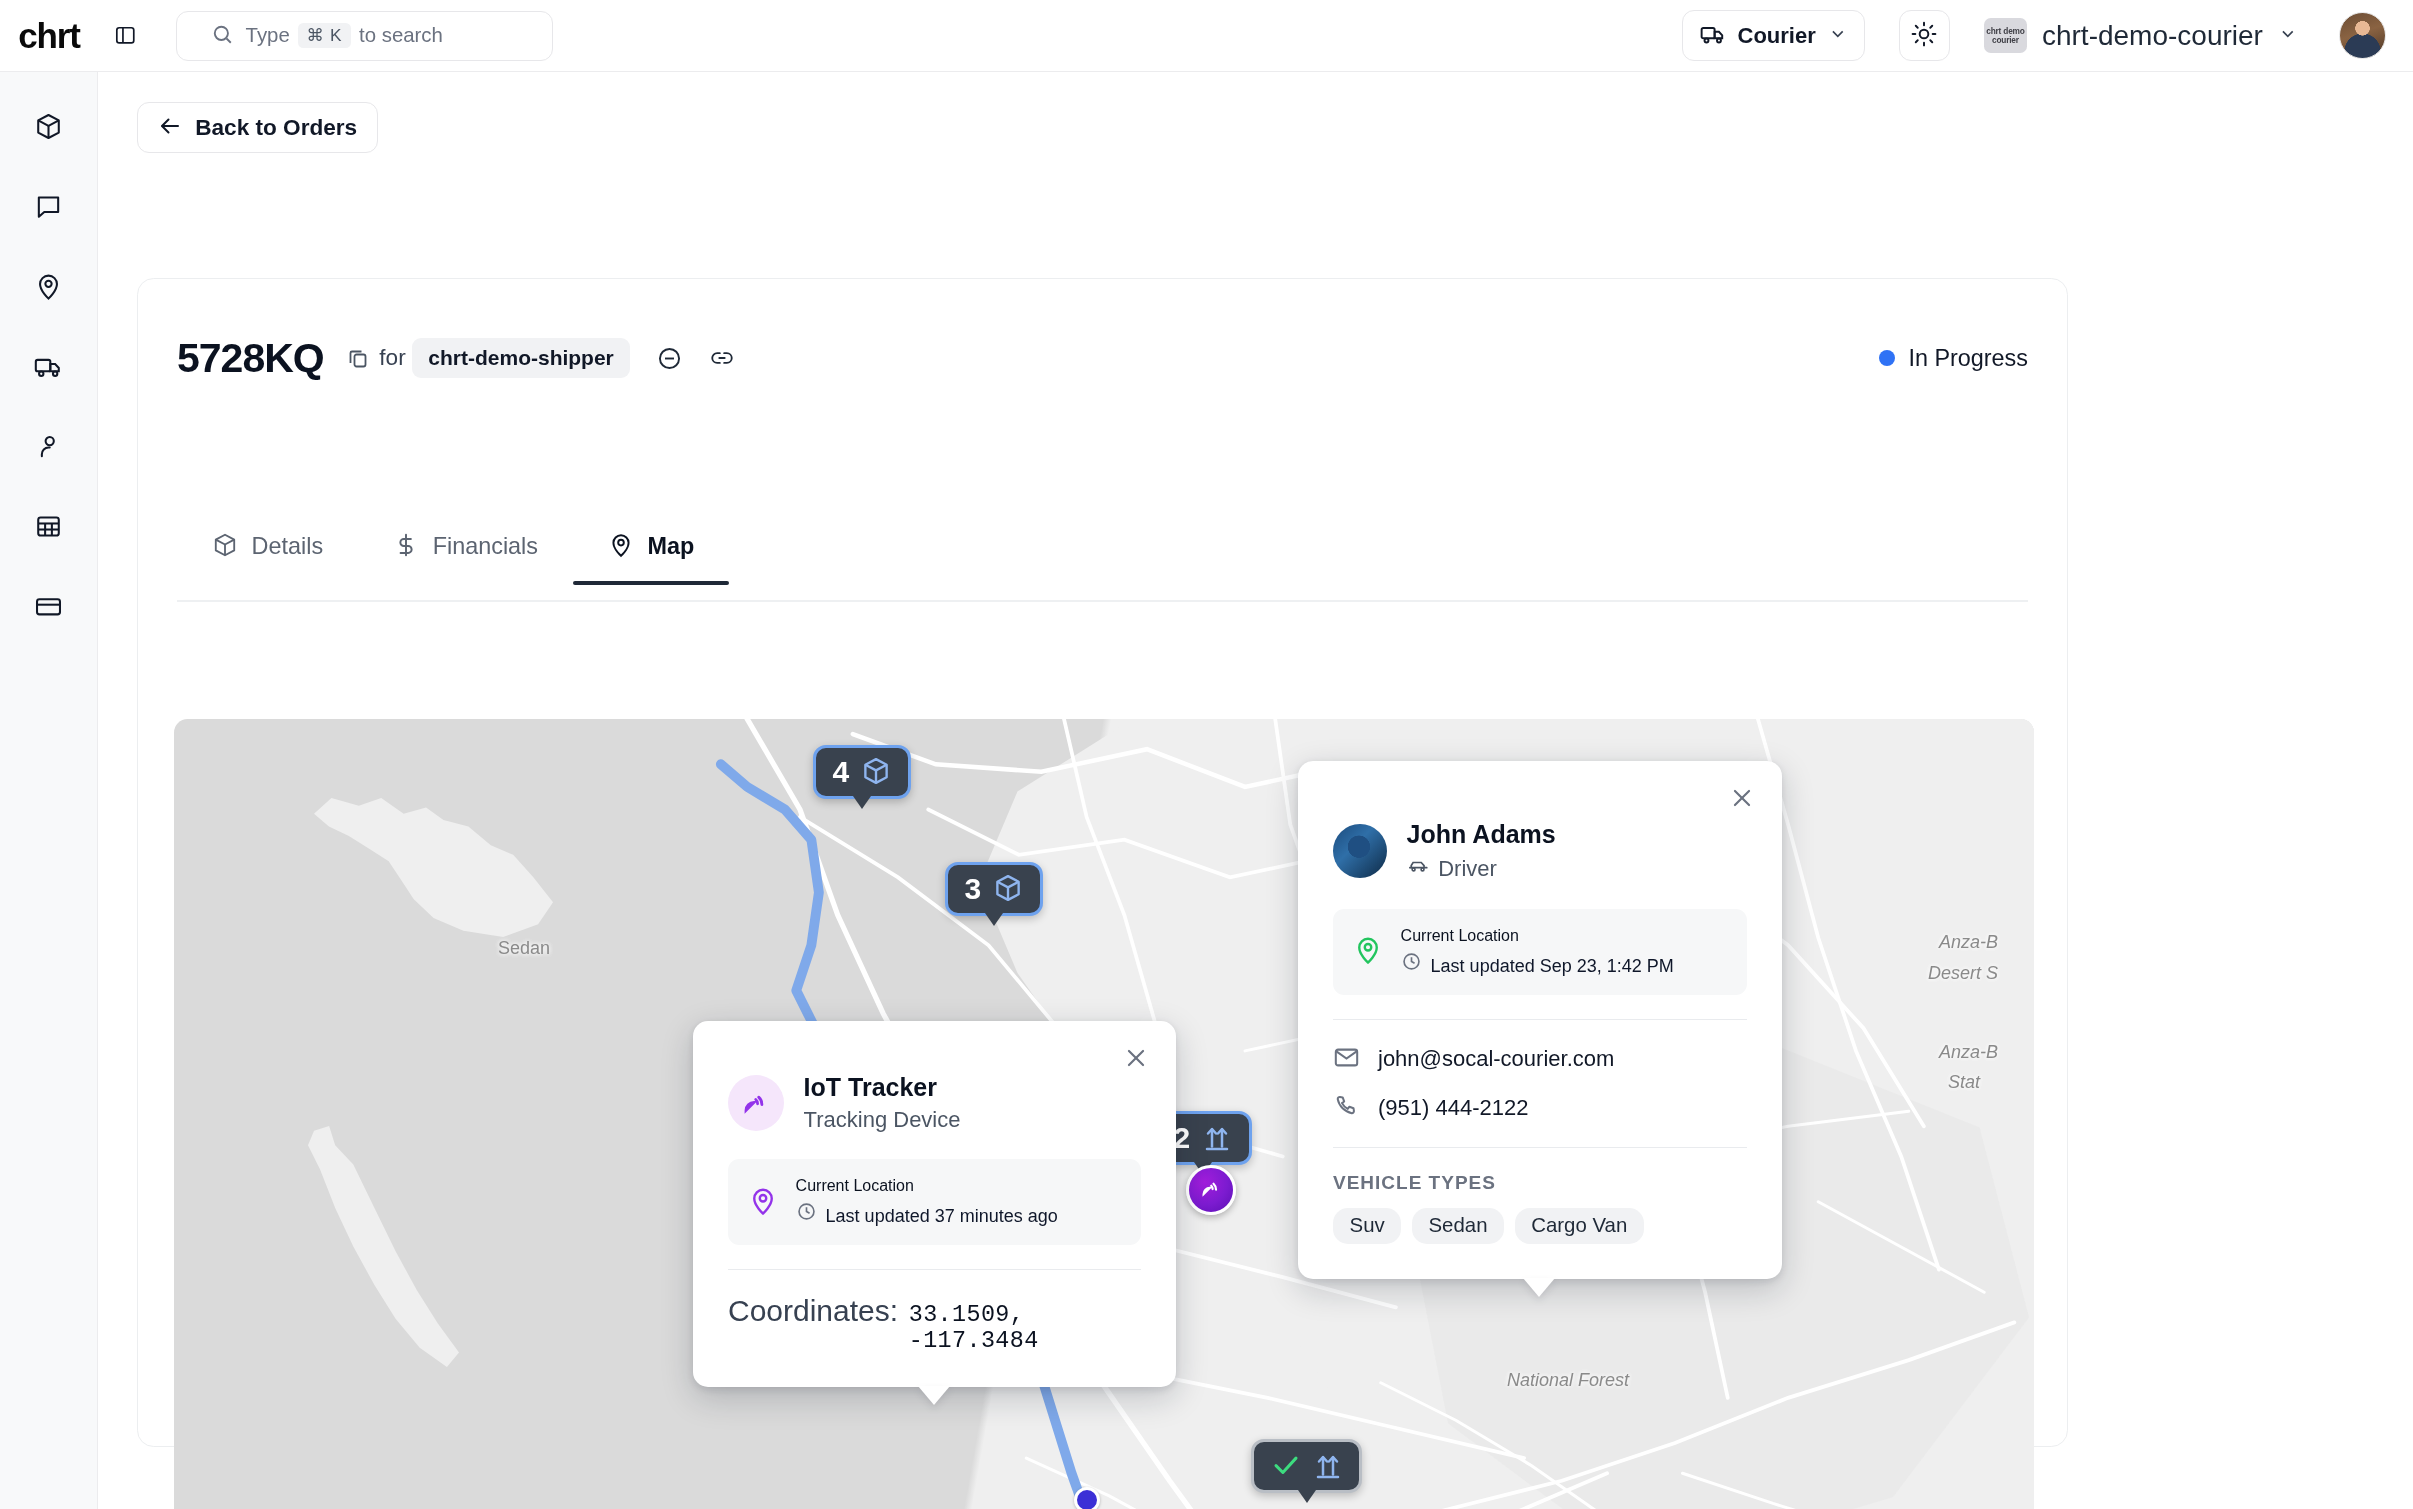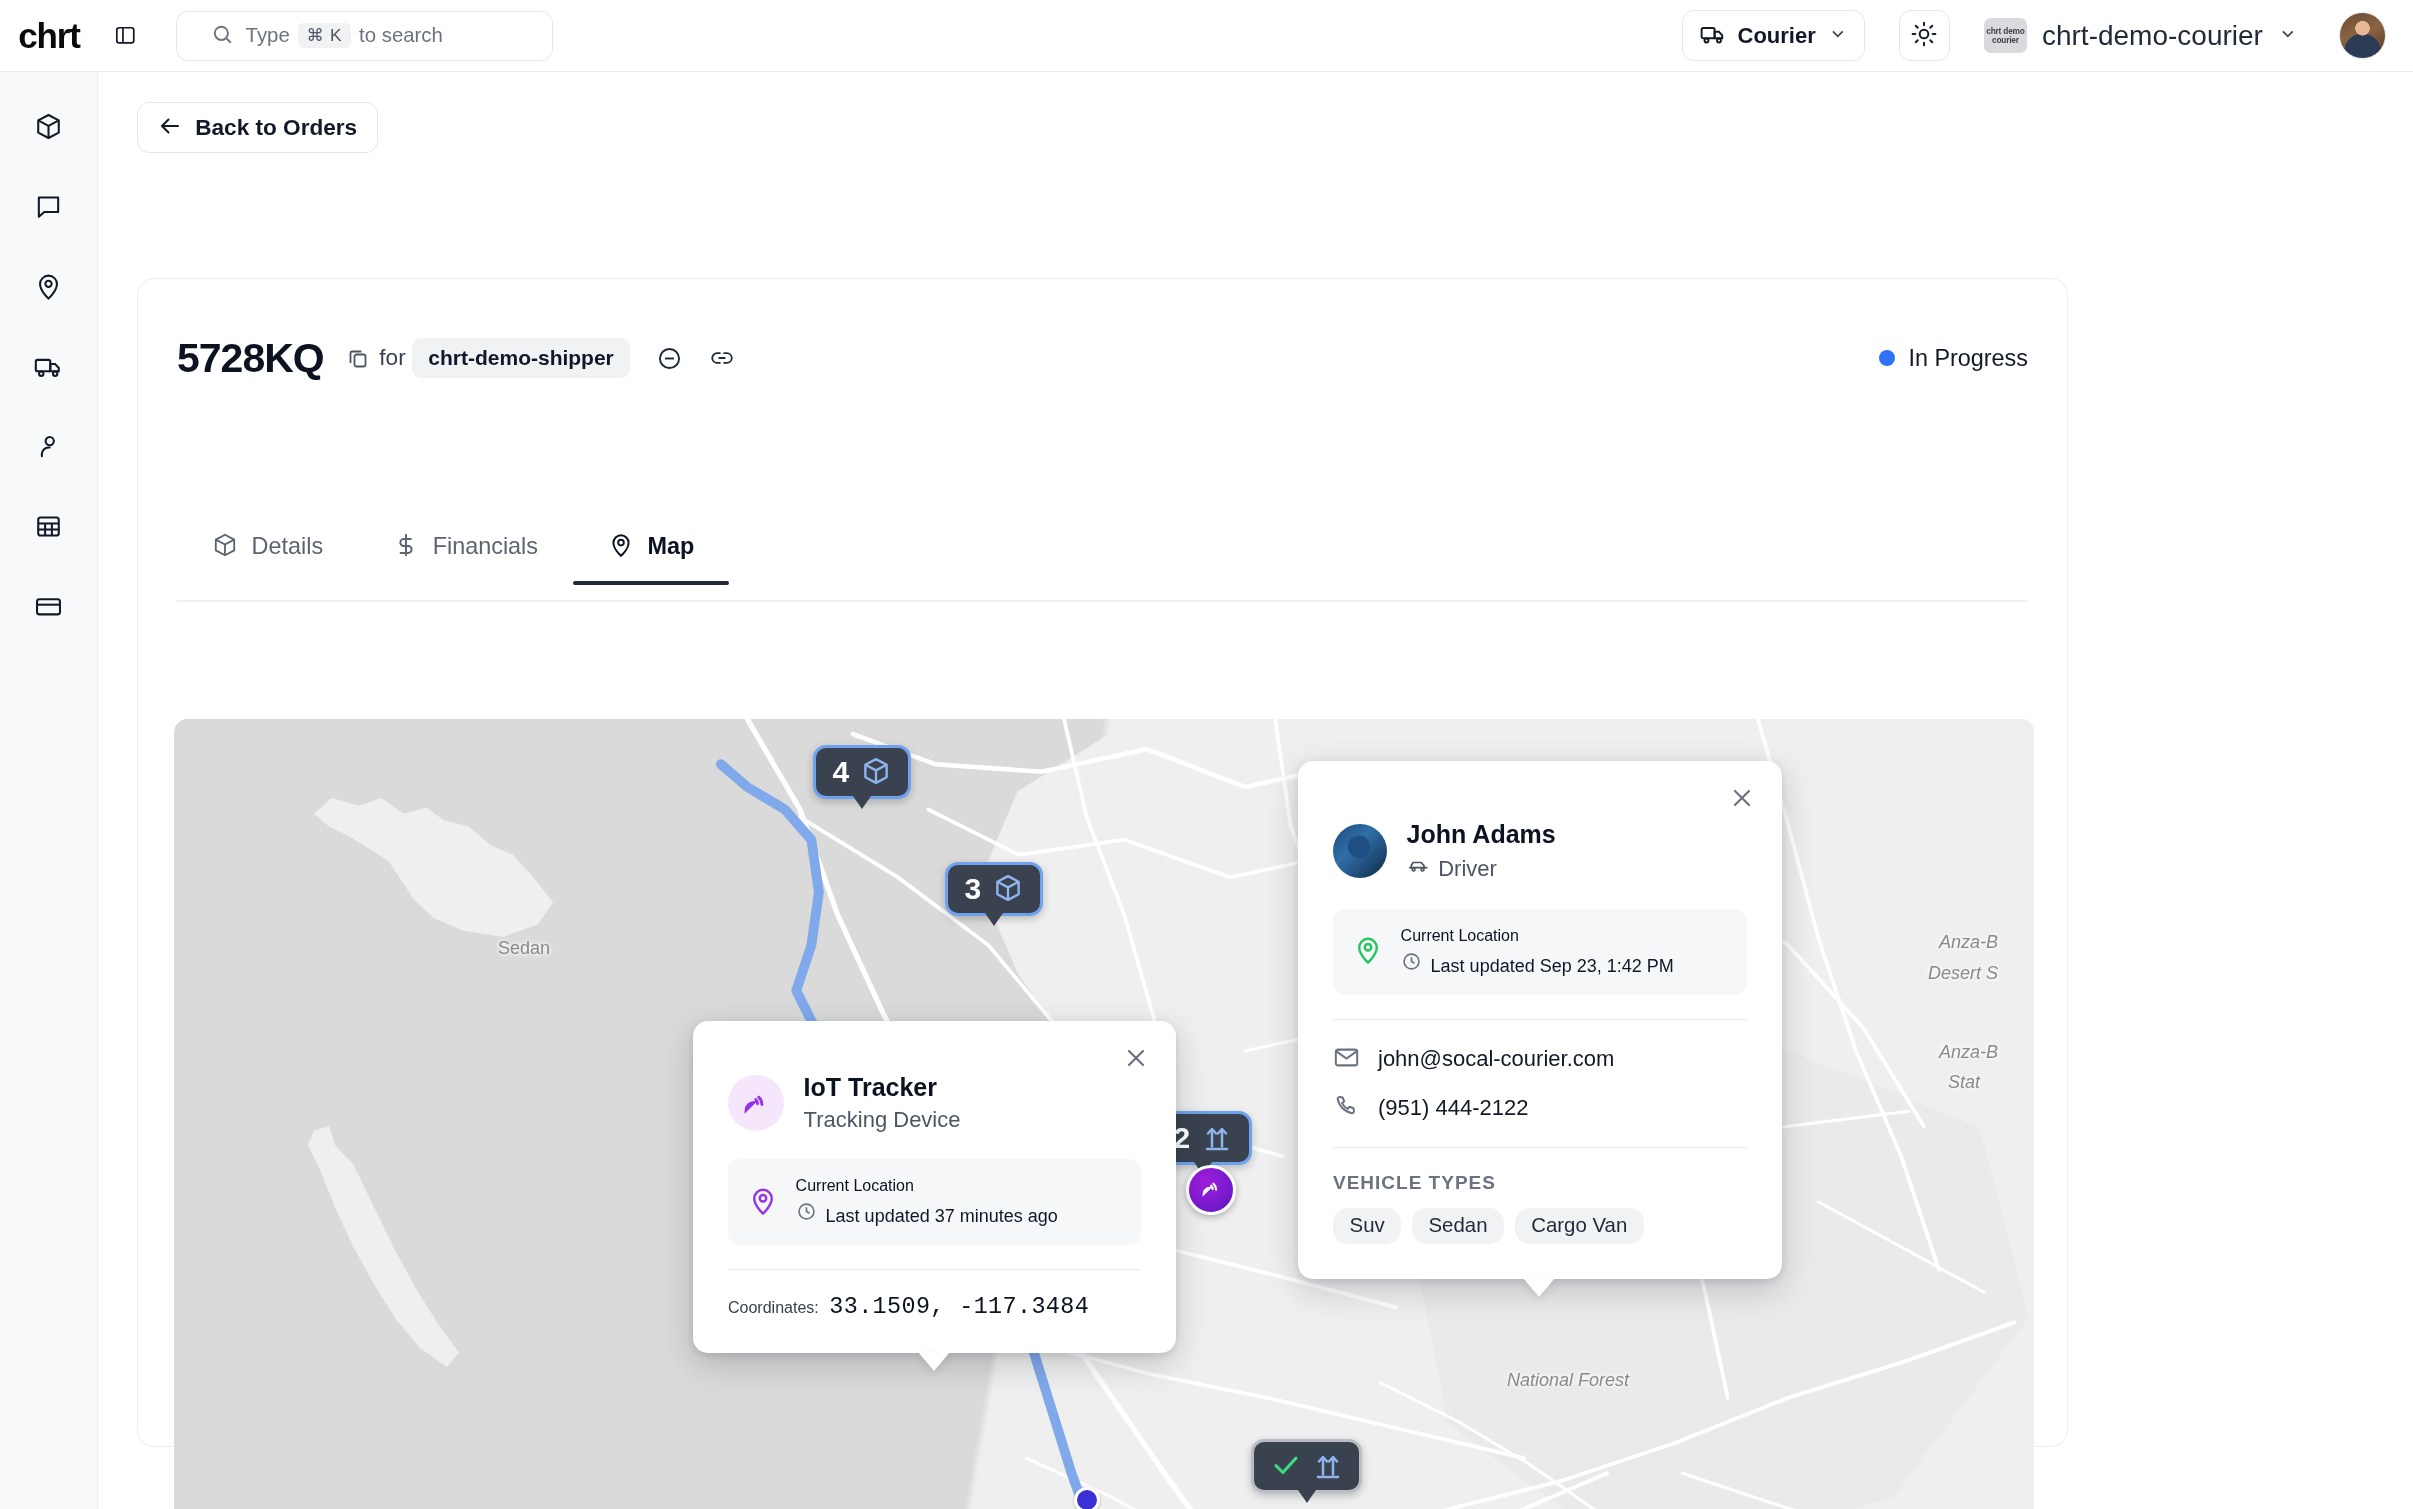--- a/index.html
+++ b/index.html
@@ -209,21 +209,21 @@
   }
   .loc-title { font-size:16px; font-weight:400; color:#0b1220; }
   .loc-sub { font-size:18px; color:#0f172a; display:flex; align-items:flex-end; gap:9px; margin-top:6px; }
   .divider { height:0.8px; background:#e9ebee; margin:24px 0; }
   .contact-row { display:flex; align-items:center; gap:18px; margin-bottom:19.6px; }
   .contact-txt { font-size:22px; color:#111827; }
   .veh-hdr { font-size:19px; font-weight:700; color:#6b7280; letter-spacing:1px; }
   .veh-row { display:flex; gap:10.6px; margin-top:13.6px; flex-wrap:wrap; }
   .veh-chip { background:#f1f2f4; border-radius:15px; padding:6.8px 16.6px; font-size:20.4px; color:#1f2937; }
   .coords-row { display:flex; align-items:baseline; gap:10.6px; }
-  .coords-lbl { font-size:16px; color:#374151; }
+  .coords-lbl { font-size:30px; color:#374151; }
   .coords-val { font-family:"Liberation Mono", monospace; font-size:23.4px; color:#0b1220; letter-spacing:0.4px; }
 </style>
 </head>
 <body>
 
 <div class="topbar">
   <div class="brand">chrt</div>
 
   <div class="panel-toggle">
     <svg width="22.6" height="22.6" viewBox="0 0 24 24" fill="none" stroke="#111827" stroke-width="1.8">

